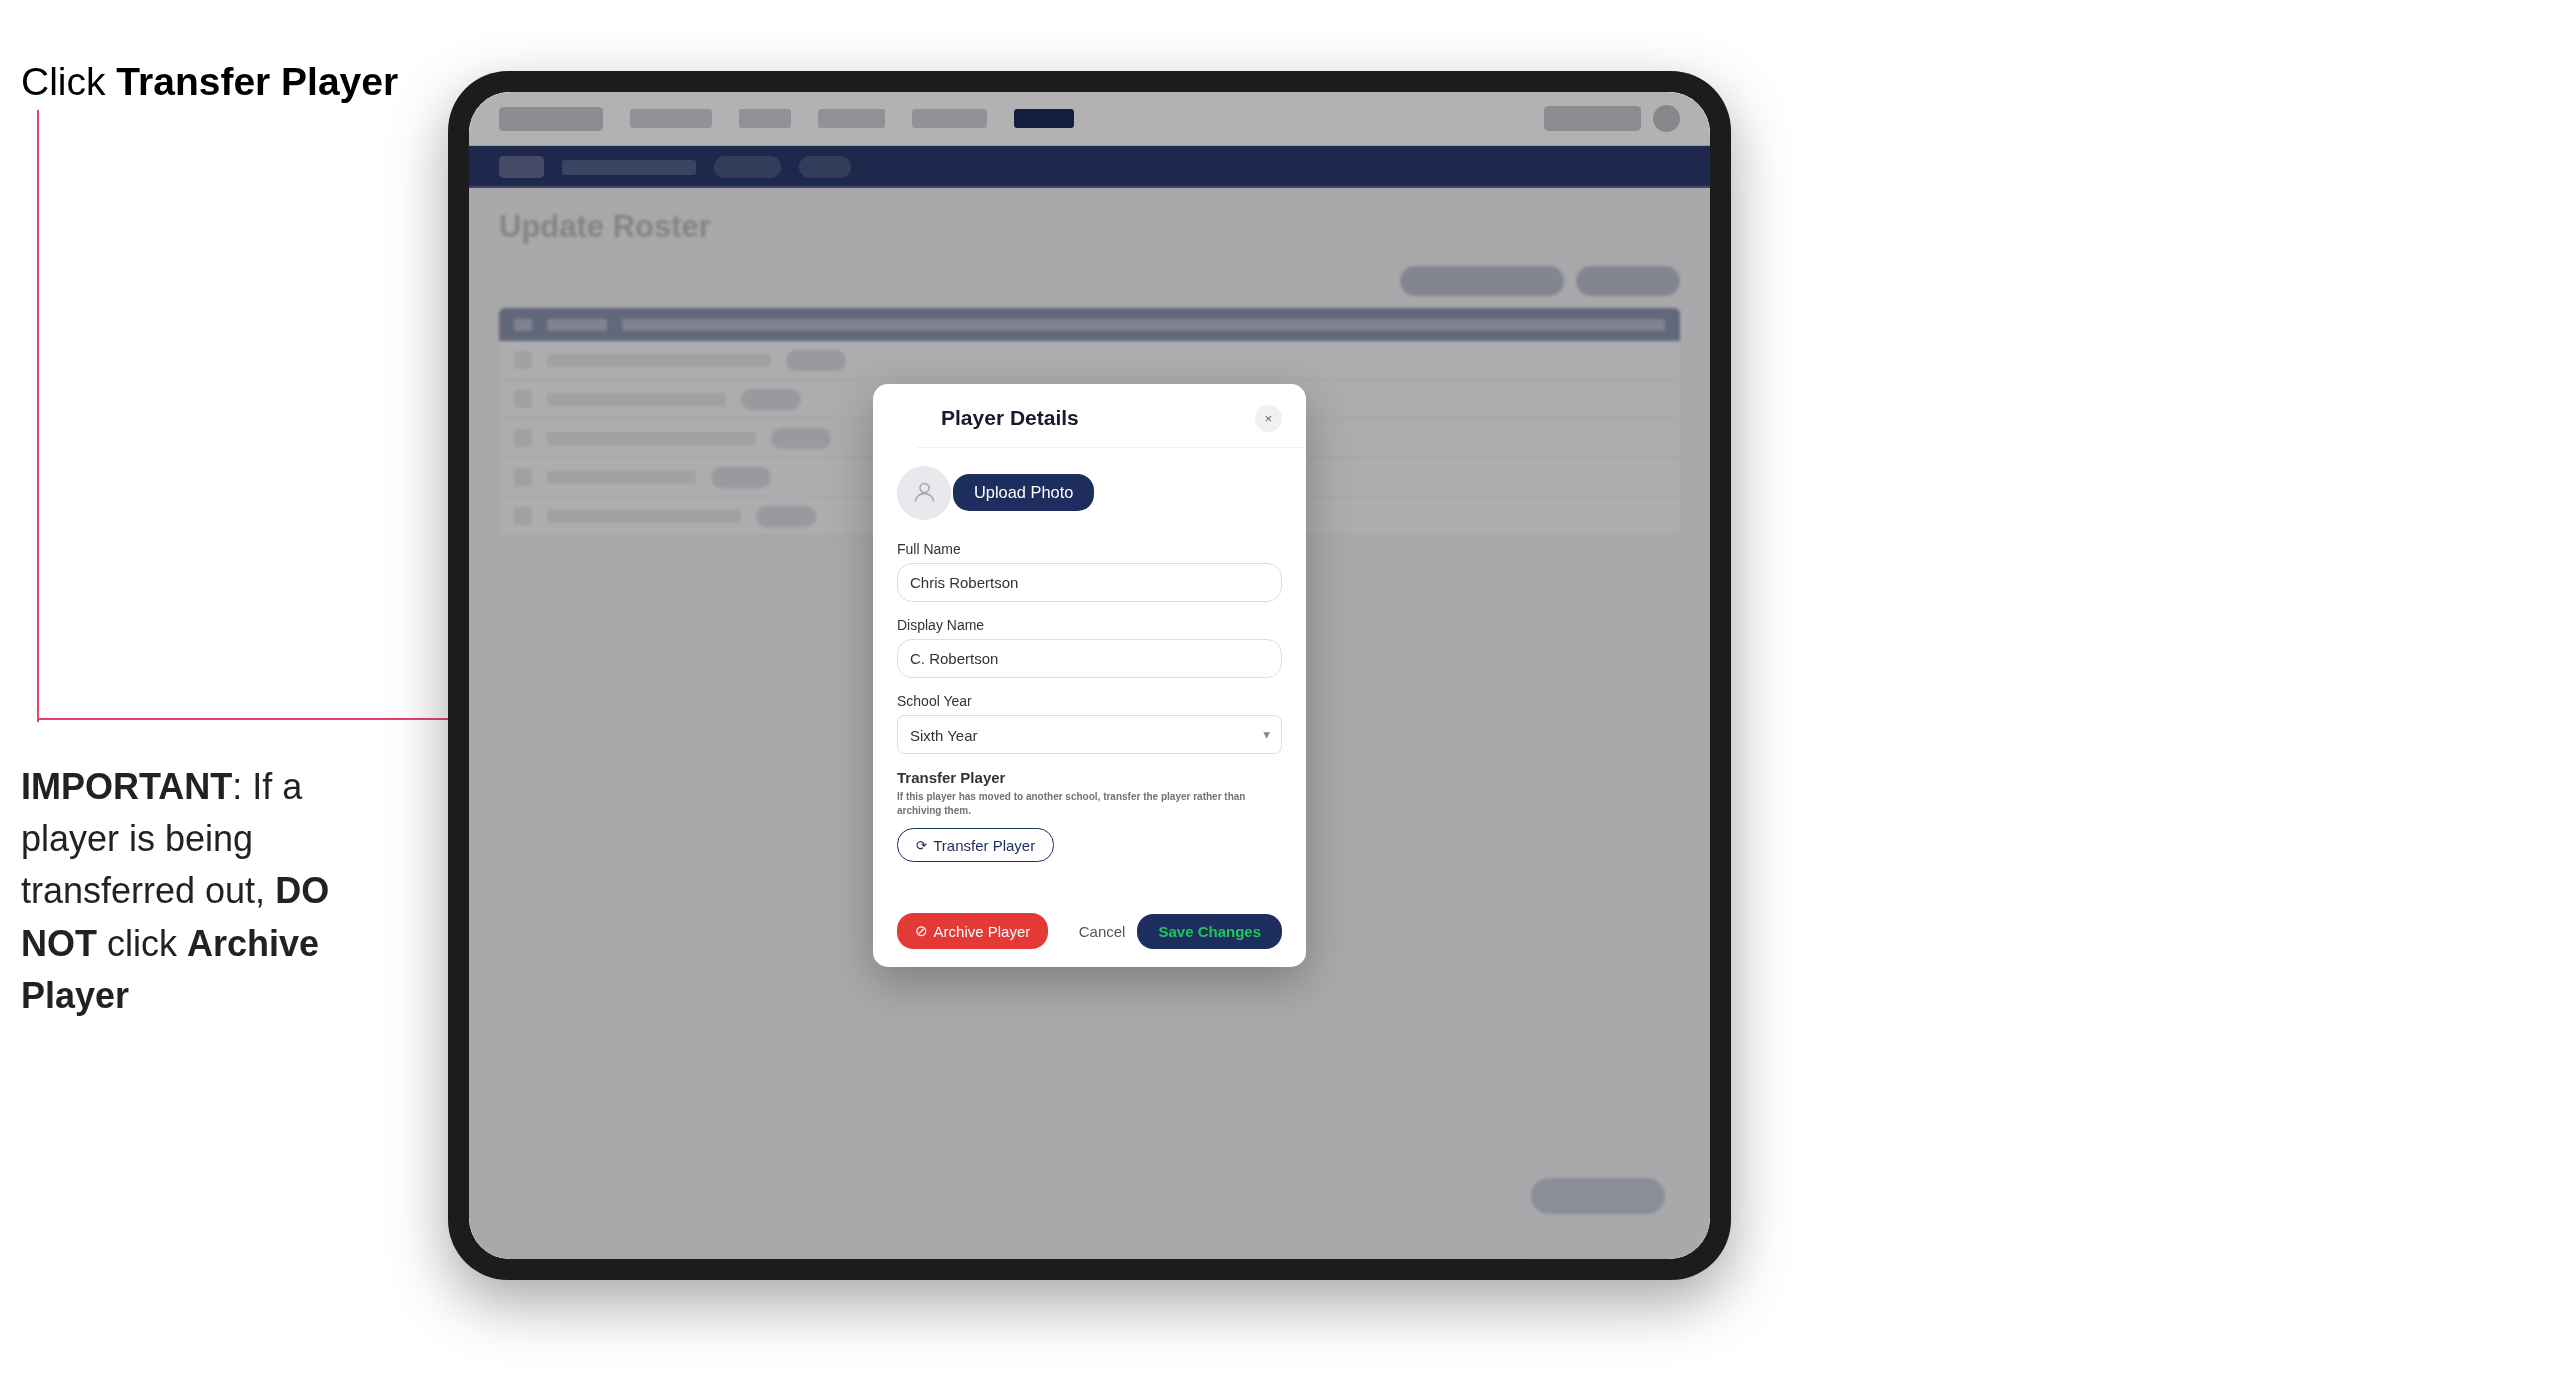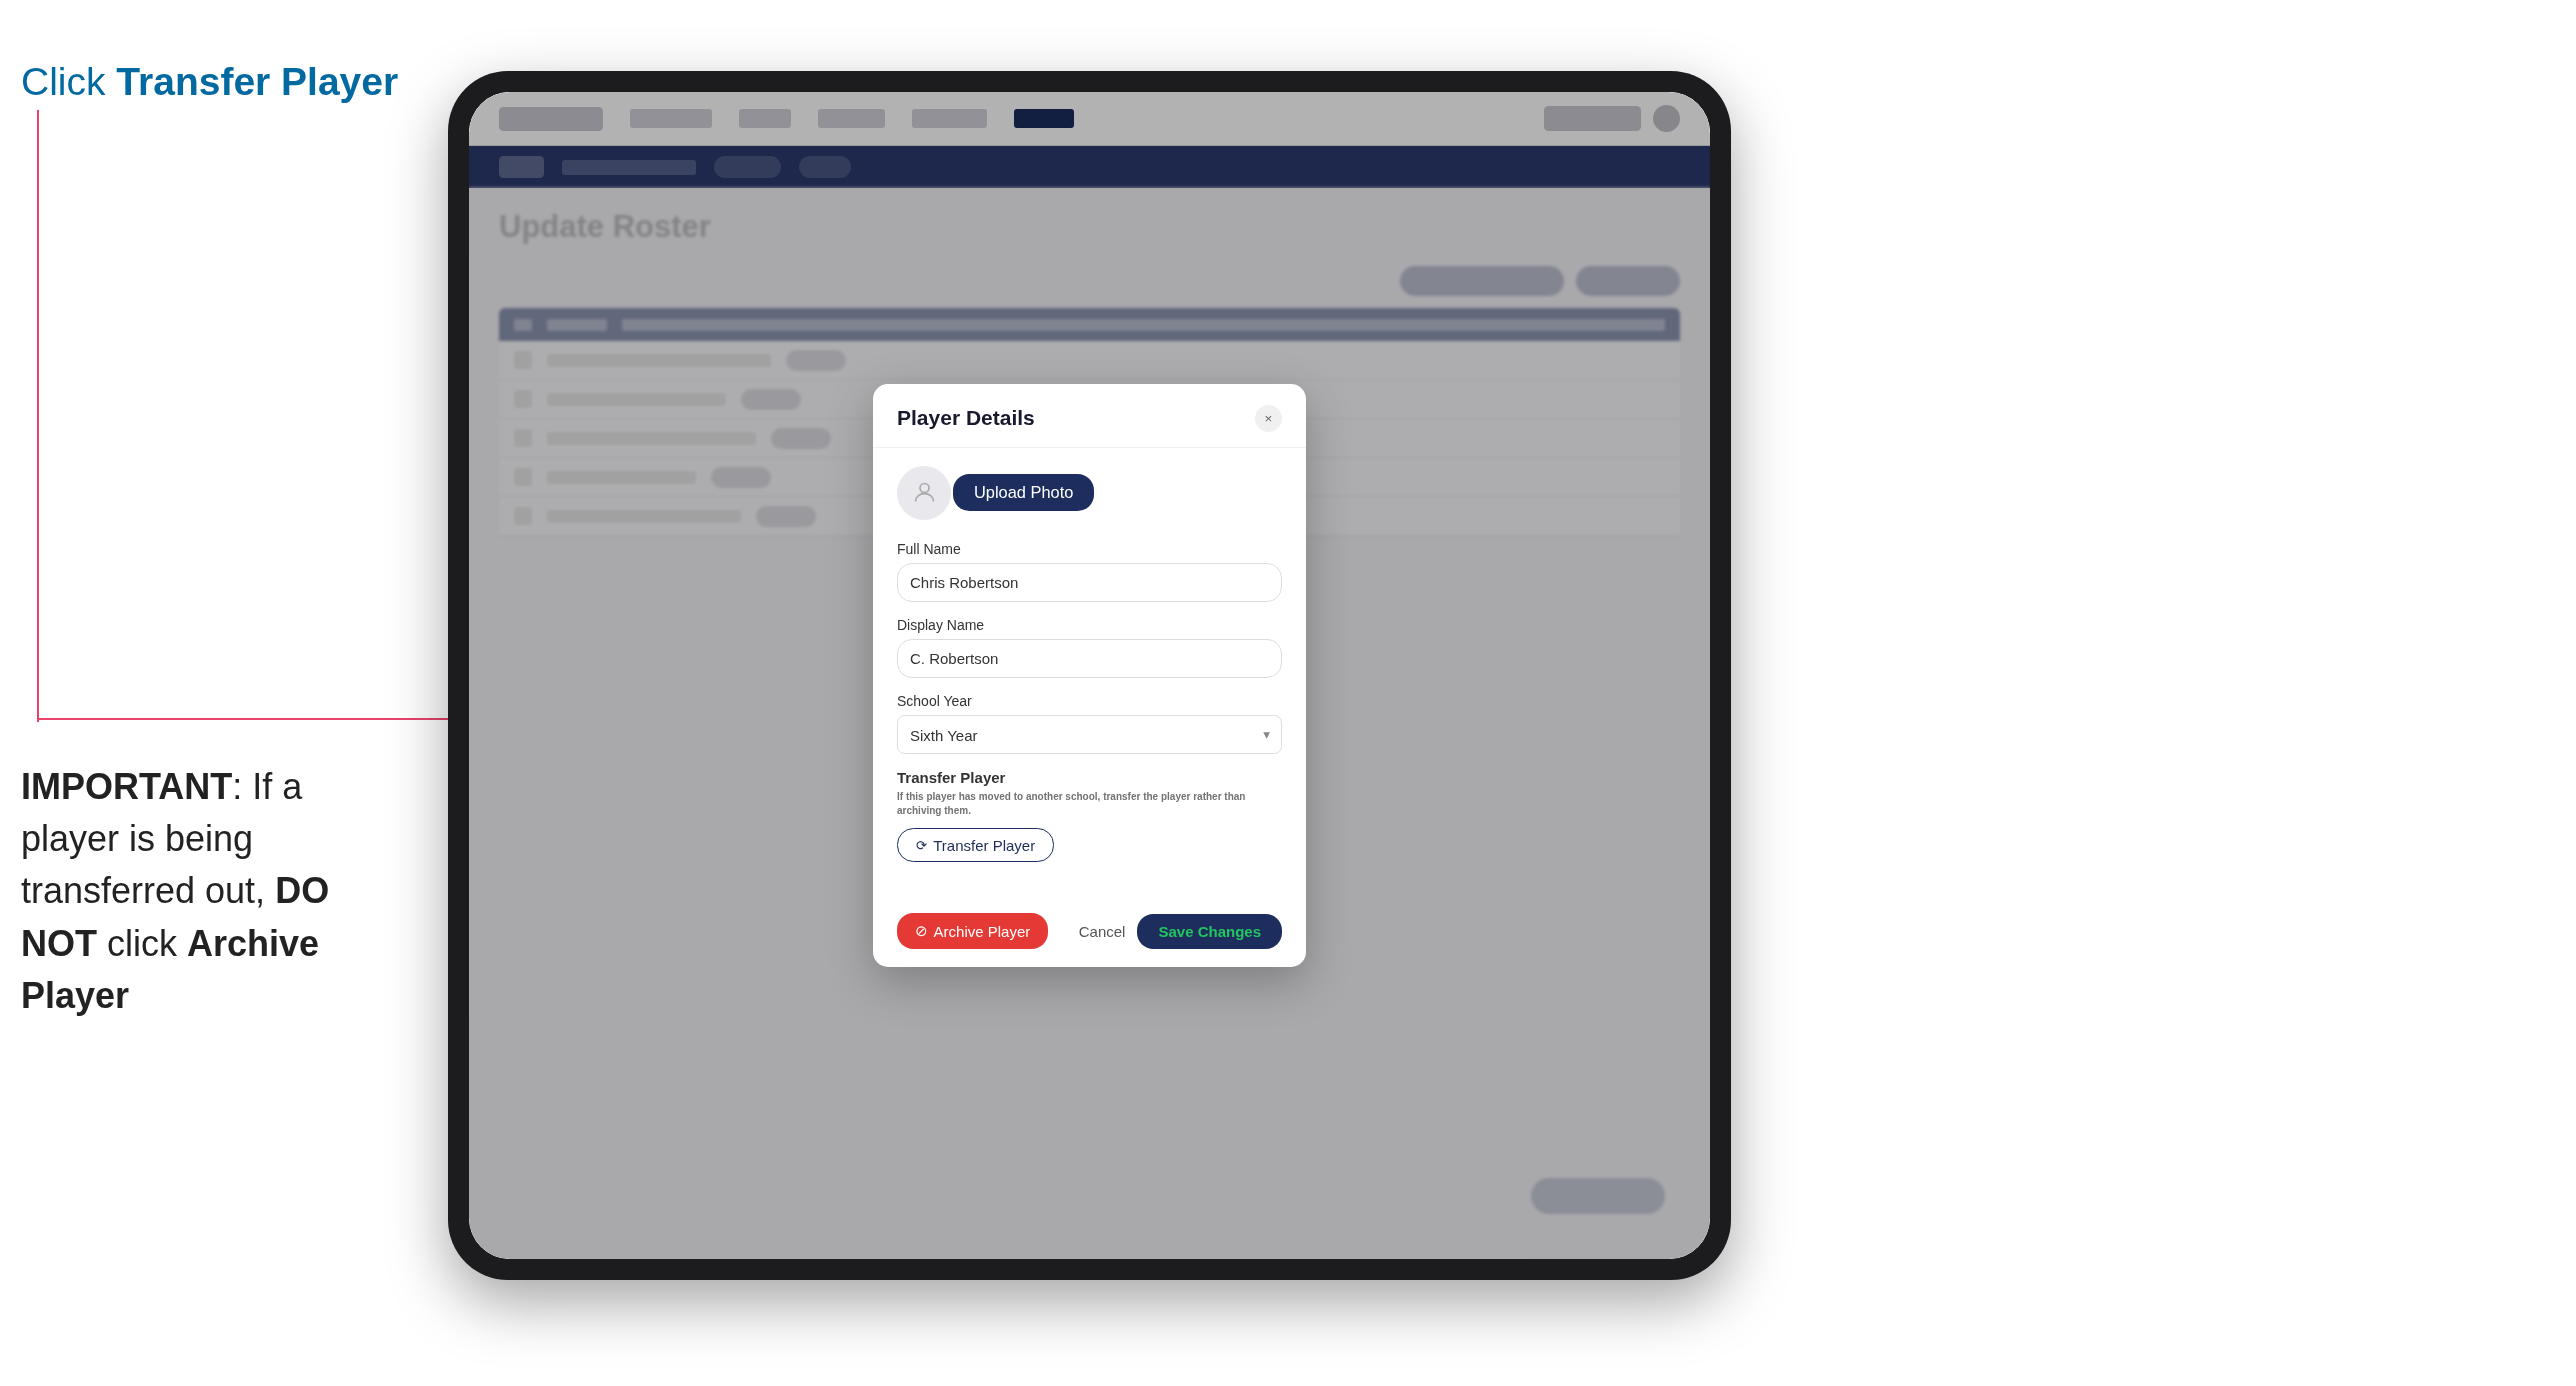--- a/index.html
+++ b/index.html
@@ -11,21 +11,21 @@
       position: relative;
       overflow: hidden;
     }
 
     
     .instruction-top {
       position: absolute;
       top: 60px;
       left: 21px;
       font-size: 39px;
-      color: #0369a1;
+      color: #000000;
       font-weight: 400;
     }
     .instruction-top strong { font-weight: 700; }
 
     
     .arrow-line {
       position: absolute;
       top: 110px;
       left: 37px;
       width: 1.5px;
@@ -248,20 +248,21 @@
       box-shadow: 0 15px 45px rgba(0,0,0,0.25);
       position: relative;
     }
 
     .modal-header {
       display: flex;
       align-items: center;
       justify-content: space-between;
       padding: 21px 24px 15px;
       border-bottom: 0.7px solid #f0f0f0;
+      margin-left: 44px;
     }
     .modal-title {
       font-size: 21px;
       font-weight: 600;
       color: #1a1a2e;
     }
     .modal-close {
       width: 27px; height: 27px;
       background: #f0f0f0;
       border-radius: 50%;

